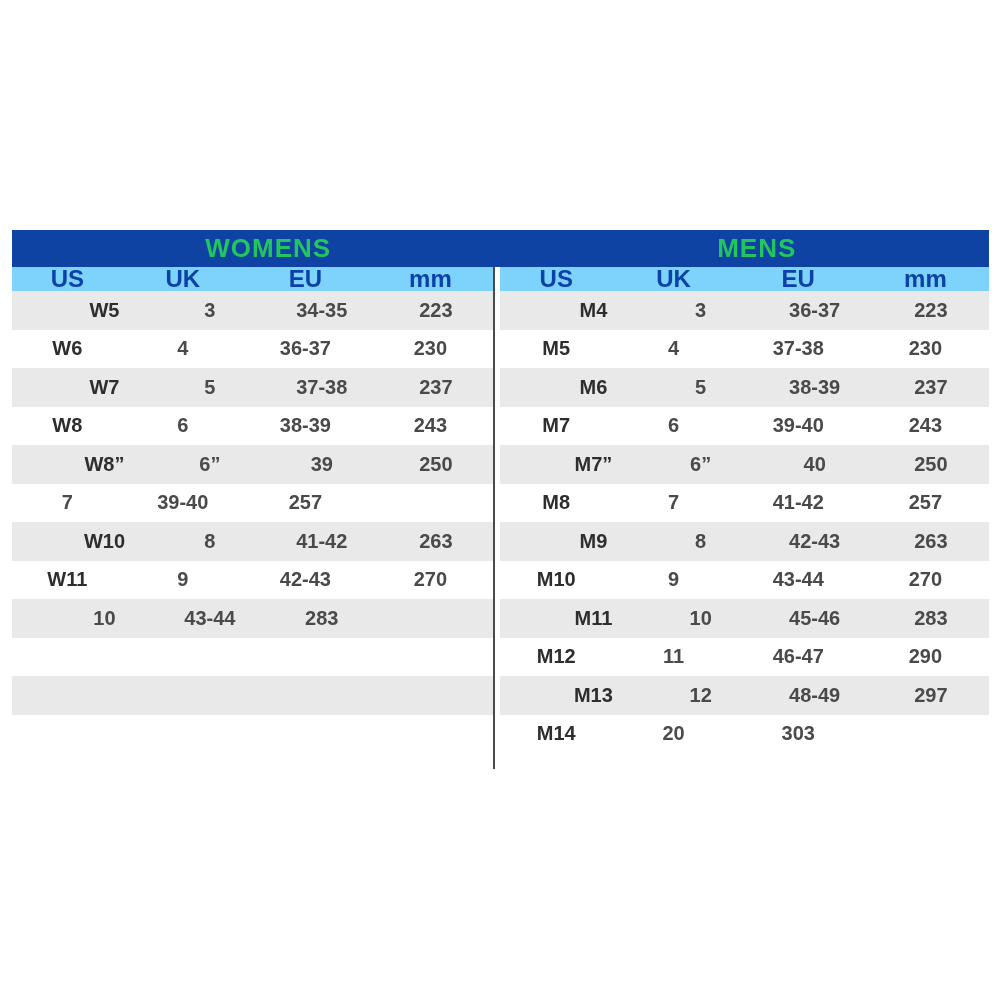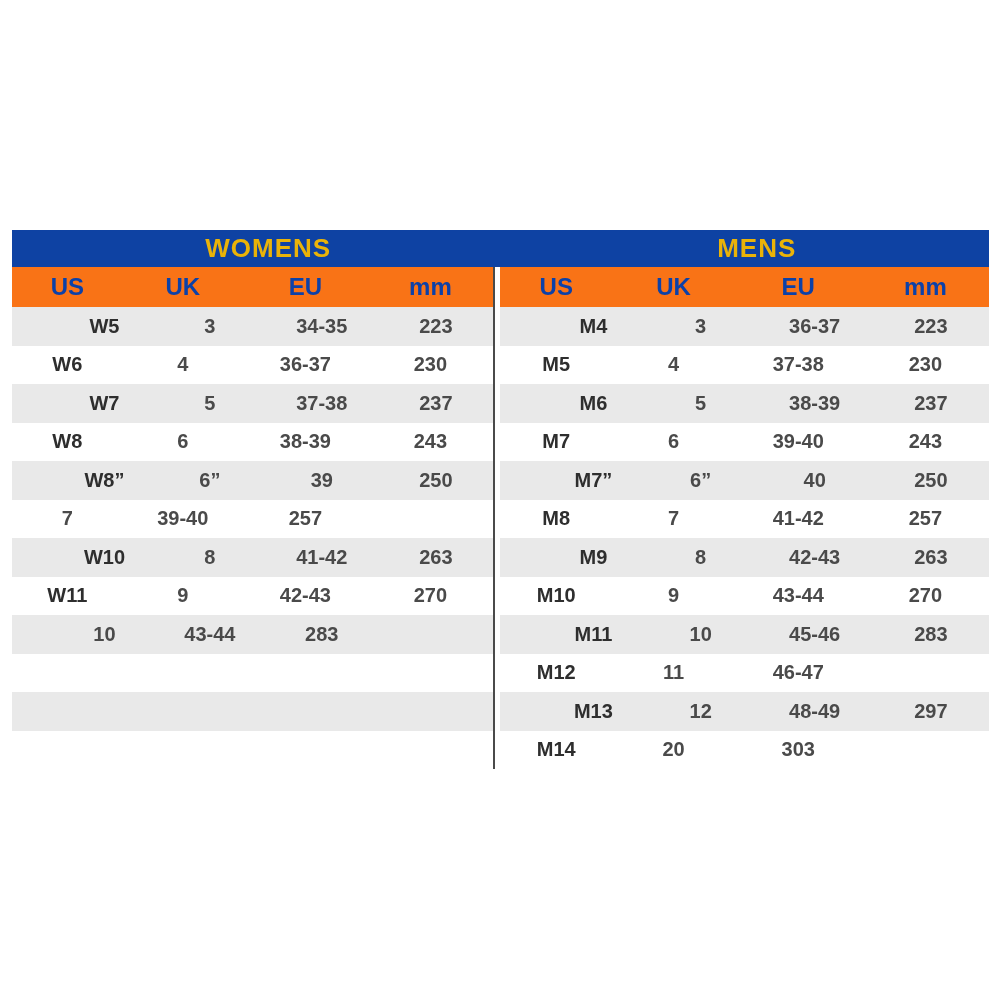--- a/index.html
+++ b/index.html
@@ -21,21 +21,21 @@
     top: 230px;
     width: 977px;
   }
   .header-bar {
     height: 37px;
     background: #0E42A3;
     display: flex;
   }
   .header-title {
     width: 50%;
-    color: #eab308;
+    color: #22c55e;
     font-size: 26px;
     letter-spacing: 1px;
     display: flex;
     align-items: center;
     justify-content: center;
     margin-left: 24px;
   }
   .body-row {
     display: flex;
     align-items: flex-start;
@@ -45,23 +45,23 @@
   }
   .size-table.womens { width: 481px; }
   .size-table.mens   { width: 489px; }
   .v-divider {
     width: 2px;
     height: 502px;
     background: #4A4A4A;
     margin-right: 5px;
   }
   .col-header-row {
-    height: 40px;
-    display: flex;
-    background: #f97316;
+    height: 24px;
+    display: flex;
+    background: #7dd3fc;
   }
   .col-header {
     color: #0C41A8;
     font-size: 24px;
     display: flex;
     align-items: center;
     justify-content: center;
   }
   .row {
     height: 38.5px;
@@ -227,20 +227,21 @@
         <div class="row alt">
           <div class="cell size-cell">M11</div>
           <div class="cell">10</div>
           <div class="cell">45-46</div>
           <div class="cell">283</div>
         </div>
         <div class="row">
           <div class="cell size-cell">M12</div>
           <div class="cell">11</div>
           <div class="cell">46-47</div>
+          <div class="cell">290</div>
         </div>
         <div class="row alt">
           <div class="cell size-cell">M13</div>
           <div class="cell">12</div>
           <div class="cell">48-49</div>
           <div class="cell">297</div>
         </div>
         <div class="row">
           <div class="cell size-cell">M14</div>
           <div class="cell">20</div>

